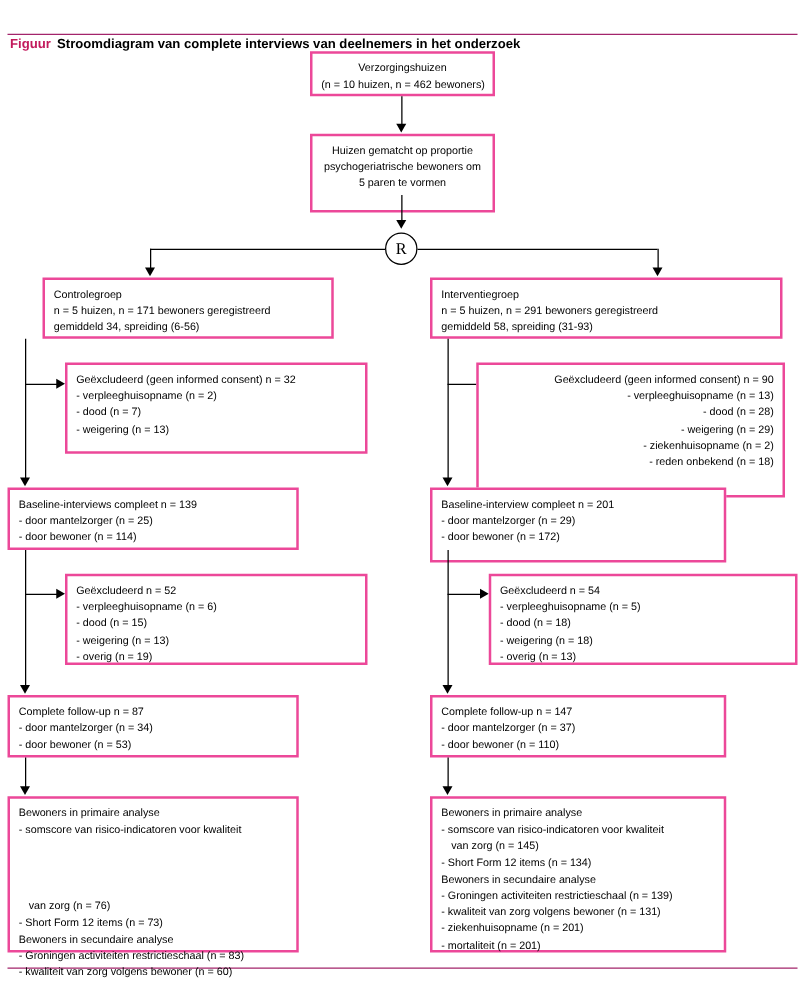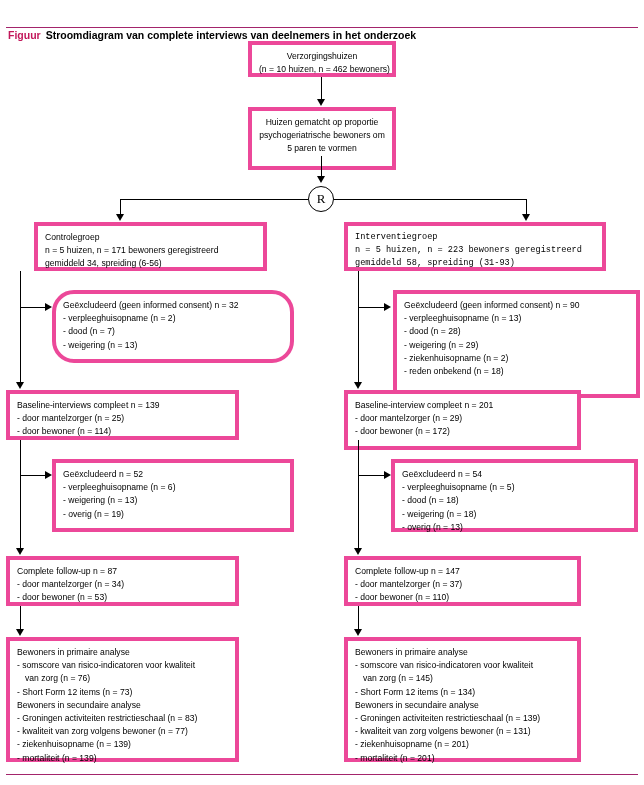--- a/index.html
+++ b/index.html
@@ -22,21 +22,21 @@
     border-top:1.3px solid #a3246b;
   }
   .rule-bottom{
     position:absolute;left:6px;top:774px;width:632px;height:0;
     border-top:1.3px solid #a3246b;
   }
 
   
   .box{
     position:absolute;
-    border:4px solid #ec4899;
+    border:2px solid #ec4899;
     background:#fff;
     box-sizing:border-box;
     font-size:8.6px;
     line-height:13.2px;
     padding:5px 7px 4px 7px;
   }
   .box .ln{white-space:nowrap;}
   .box.center{text-align:center;}
 
   
@@ -104,78 +104,79 @@
     <div class="ln">Controlegroep</div>
     <div class="ln">n = 5 huizen, n = 171 bewoners geregistreerd</div>
     <div class="ln">gemiddeld 34, spreiding (6-56)</div>
   </div>
 
   <div class="vline" style="left:20px;top:271px;height:113px;"></div>
   <div class="hline" style="left:20px;top:307px;width:28px;"></div>
   <div class="arrow-right" style="left:45px;top:303px;"></div>
   <div class="arrow-down" style="left:16px;top:382px;"></div>
 
-  <div class="box" style="left:52px;top:290px;width:242px;height:73px;border-radius:22px;">
+  <div class="box" style="left:52px;top:290px;width:242px;height:73px;">
     <div class="ln">Geëxcludeerd (geen informed consent) n = 32</div>
     <div class="ln">- verpleeghuisopname (n = 2)</div>
     <div class="ln">- dood (n = 7)</div>
     <div class="ln">- weigering (n = 13)</div>
   </div>
 
   <div class="box" style="left:6px;top:390px;width:233px;height:50px;">
     <div class="ln">Baseline-interviews compleet n = 139</div>
     <div class="ln">- door mantelzorger (n = 25)</div>
     <div class="ln">- door bewoner (n = 114)</div>
   </div>
 
   <div class="vline" style="left:20px;top:440px;height:110px;"></div>
   <div class="hline" style="left:20px;top:475px;width:28px;"></div>
   <div class="arrow-right" style="left:45px;top:471px;"></div>
   <div class="arrow-down" style="left:16px;top:548px;"></div>
 
   <div class="box" style="left:52px;top:459px;width:242px;height:73px;">
     <div class="ln">Geëxcludeerd n = 52</div>
     <div class="ln">- verpleeghuisopname (n = 6)</div>
+    <div class="ln">- dood (n = 15)</div>
     <div class="ln">- weigering (n = 13)</div>
     <div class="ln">- overig (n = 19)</div>
   </div>
 
   <div class="box" style="left:6px;top:556px;width:233px;height:50px;">
     <div class="ln">Complete follow-up n = 87</div>
     <div class="ln">- door mantelzorger (n = 34)</div>
     <div class="ln">- door bewoner (n = 53)</div>
   </div>
 
   <div class="vline" style="left:20px;top:606px;height:25px;"></div>
   <div class="arrow-down" style="left:16px;top:629px;"></div>
 
   <div class="box" style="left:6px;top:637px;width:233px;height:125px;">
     <div class="ln">Bewoners in primaire analyse</div>
     <div class="ln">- somscore van risico-indicatoren voor kwaliteit</div>
-    <div class="ln" style="padding-left:8px;">  van zorg (n = 76)</div>
+    <div class="ln" style="padding-left:8px;margin-top:48px;">  van zorg (n = 76)</div>
     <div class="ln">- Short Form 12 items (n = 73)</div>
     <div class="ln">Bewoners in secundaire analyse</div>
     <div class="ln">- Groningen activiteiten restrictieschaal (n = 83)</div>
-    <div class="ln">- kwaliteit van zorg volgens bewoner (n = 77)</div>
+    <div class="ln">- kwaliteit van zorg volgens bewoner (n = 60)</div>
     <div class="ln">- ziekenhuisopname (n = 139)</div>
     <div class="ln">- mortaliteit (n = 139)</div>
   </div>
 
-  <div class="box" style="left:344px;top:222px;width:262px;height:49px;font-family:Liberation Mono, monospace;">
+  <div class="box" style="left:344px;top:222px;width:282px;height:49px;">
     <div class="ln">Interventiegroep</div>
-    <div class="ln">n = 5 huizen, n = 223 bewoners geregistreerd</div>
+    <div class="ln">n = 5 huizen, n = 291 bewoners geregistreerd</div>
     <div class="ln">gemiddeld 58, spreiding (31-93)</div>
   </div>
 
   <div class="vline" style="left:358px;top:271px;height:113px;"></div>
   <div class="hline" style="left:358px;top:307px;width:29px;"></div>
   <div class="arrow-right" style="left:384px;top:303px;"></div>
   <div class="arrow-down" style="left:354px;top:382px;"></div>
 
-  <div class="box" style="left:393px;top:290px;width:247px;height:108px;">
+  <div class="box" style="left:381px;top:290px;width:247px;height:108px;text-align:right;">
     <div class="ln">Geëxcludeerd (geen informed consent) n = 90</div>
     <div class="ln">- verpleeghuisopname (n = 13)</div>
     <div class="ln">- dood (n = 28)</div>
     <div class="ln">- weigering (n = 29)</div>
     <div class="ln">- ziekenhuisopname (n = 2)</div>
     <div class="ln">- reden onbekend (n = 18)</div>
   </div>
 
   <div class="box" style="left:344px;top:390px;width:237px;height:60px;">
     <div class="ln">Baseline-interview compleet n = 201</div>

